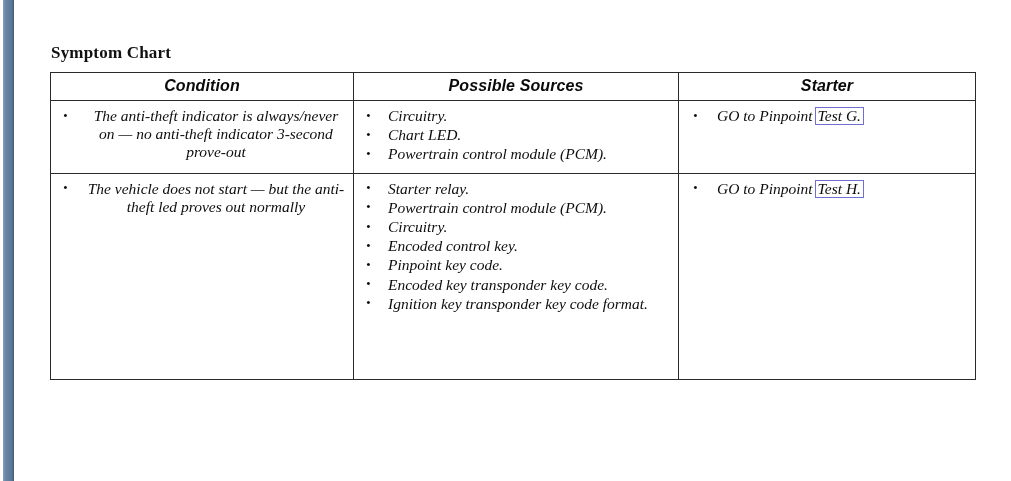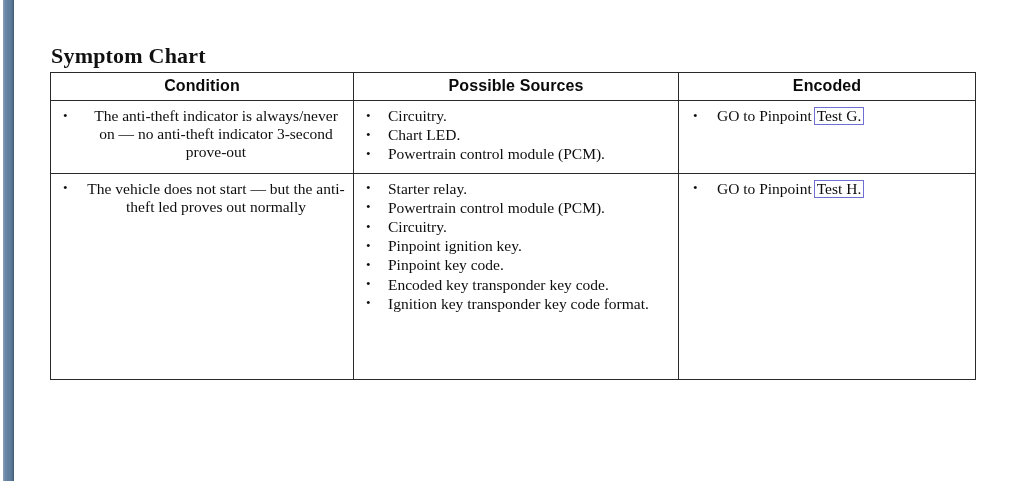--- a/index.html
+++ b/index.html
@@ -28,21 +28,21 @@
                 #5d7b9a 8px, #4e6a88 10px, #3d5571 11px);
   }
 
   
   #page-title {
     position: absolute;
     left: 51px;
     top: 43px;
     font-family: "Liberation Serif", "DejaVu Serif", serif;
     font-weight: bold;
-    font-size: 22px;
+    font-size: 17px;
     letter-spacing: 0.2px;
     color: #111111;
     white-space: nowrap;
   }
 
   
   #symptom-table {
     position: absolute;
     left: 50px;
     top: 72px;
@@ -53,20 +53,21 @@
   }
   #symptom-table col.c-cond   { width: 303px; }
   #symptom-table col.c-src    { width: 325px; }
   #symptom-table col.c-action { width: 297px; }
 
   #symptom-table th,
   #symptom-table td {
     border: 1px solid #2a2a2a;
     vertical-align: top;
     padding: 0;
+    font-style: italic;
   }
 
   #symptom-table thead th {
     height: 25px;
     text-align: center;
     vertical-align: middle;
     font-family: "Liberation Sans", "DejaVu Sans", sans-serif;
     font-weight: bold;
     font-size: 16px;
     letter-spacing: 0.1px;
@@ -128,21 +129,21 @@
 <table id="symptom-table">
   <colgroup>
     <col class="c-cond">
     <col class="c-src">
     <col class="c-action">
   </colgroup>
   <thead>
     <tr>
       <th>Condition</th>
       <th>Possible Sources</th>
-      <th>Encoded</th>
+      <th>Starter</th>
     </tr>
   </thead>
   <tbody>
 
     <tr>
       <td class="cell-condition">
         <ul class="cell-list">
           <li>The anti-theft indicator is always/never on — no anti-theft indicator 3-second prove-out</li>
         </ul>
       </td>
@@ -164,21 +165,21 @@
       <td class="cell-condition">
         <ul class="cell-list">
           <li>The vehicle does not start — but the anti-theft led proves out normally</li>
         </ul>
       </td>
       <td class="cell-sources">
         <ul class="cell-list">
           <li>Starter relay.</li>
           <li>Powertrain control module (PCM).</li>
           <li>Circuitry.</li>
-          <li>Pinpoint ignition key.</li>
+          <li>Encoded control key.</li>
           <li>Pinpoint key code.</li>
           <li>Encoded key transponder key code.</li>
           <li>Ignition key transponder key code format.</li>
         </ul>
       </td>
       <td class="cell-action">
         <ul class="cell-list">
           <li><span>GO to Pinpoint</span><a class="link-box" href="#">Test H.</a></li>
         </ul>
       </td>

